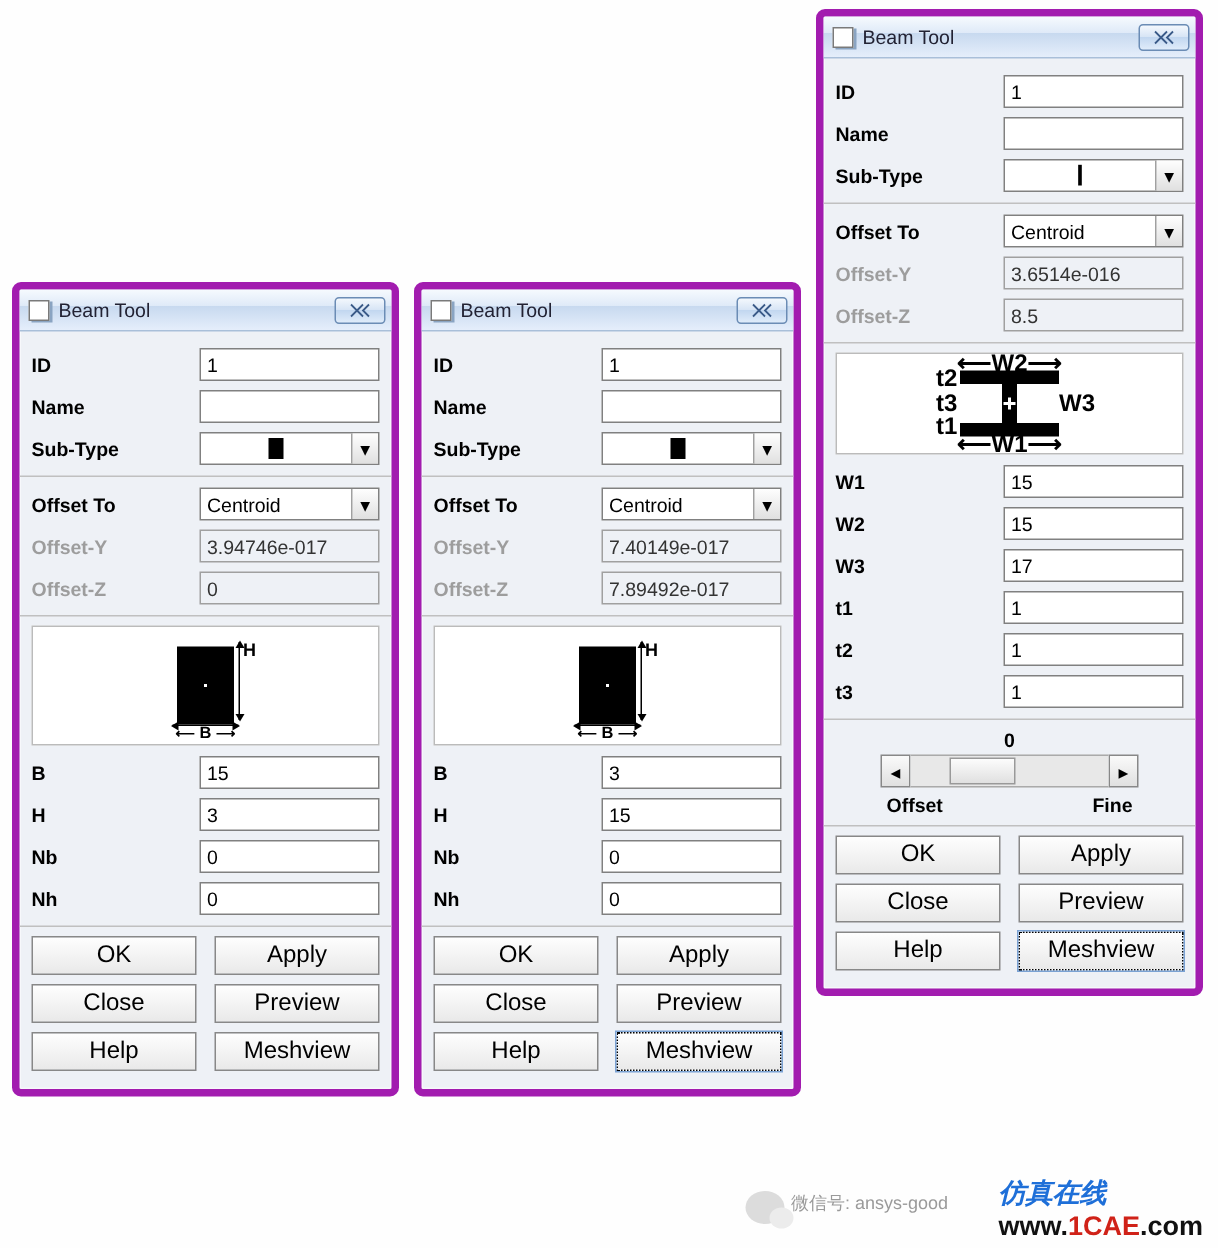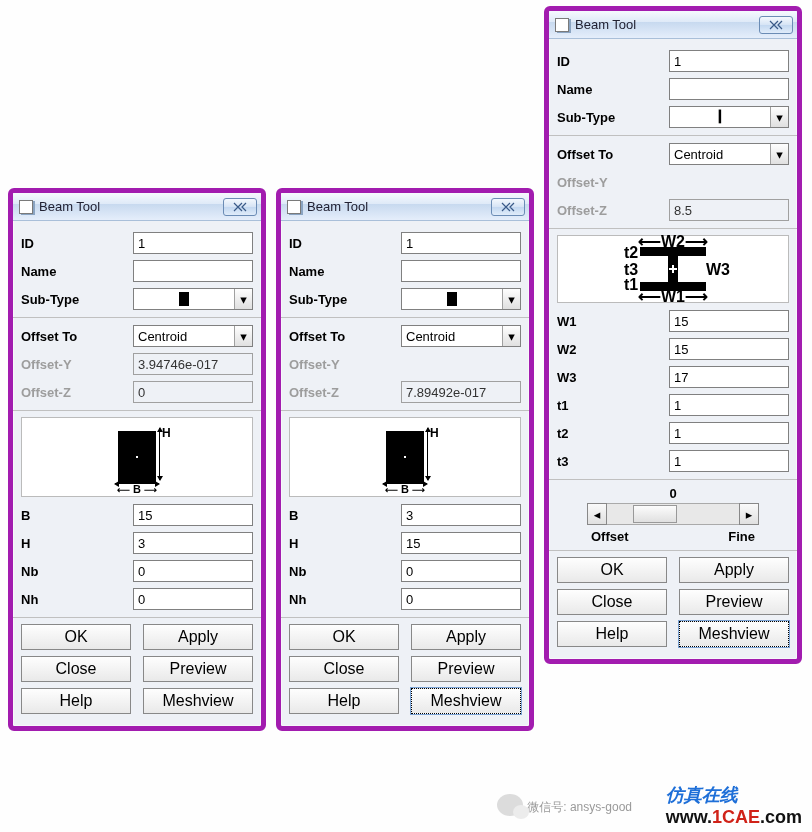--- a/index.html
+++ b/index.html
@@ -215,21 +215,21 @@
     position:absolute; right:10px; bottom:4px;
     font-size:18px; font-style:italic; color:#444;
     font-family: "Times New Roman", serif;
   }
   .watermark .cn { color:#1e6fd8; font-weight:bold;}
   .watermark .red { color:#d02218; font-weight:bold; font-style:normal; font-family:Arial;}
   .watermark .blk { color:#111; font-weight:bold; font-style:normal; font-family:Arial;text-align:right;}
   .wechat-mark {
     position:absolute; bottom:16px; right:180px;
     font-size:12px; color:#9a9a9a;
-    display:flex; align-items:flex-end; gap:4px;
+    display:flex; align-items:flex-start; gap:4px;
   }
   .wechat-mark .bub {
     width:26px;height:22px;border-radius:50%;background:#dcdcdc;position:relative;
   }
   .wechat-mark .bub::after{
     content:"";position:absolute;width:16px;height:14px;border-radius:50%;background:#ececec;right:-6px;bottom:-3px;
   }
 </style>
 </head>
 <body>
@@ -357,20 +357,21 @@
         <div class="lbl">Offset To</div>
       <div class="ctrl">
           <div class="combo">
             <div class="val" style="justify-content:flex-start;padding-left:4px;font-weight:normal;">Centroid</div>
             <div class="arrow">▾</div>
           </div>
         </div>
     </div>
     <div class="row">
         <div class="lbl dim">Offset-Y</div>
+        <div class="ctrl"><input class="txt ro" readonly="" value="7.40149e-017" style=""></div>
       </div>
     <div class="row">
         <div class="lbl dim">Offset-Z</div>
         <div class="ctrl"><input class="txt ro" readonly="" value="7.89492e-017" style=""></div>
       </div>
     <hr class="hr">
     <div class="diagram">
       <div class="rect-shape"></div>
       <div class="dim-arrow-h"></div>
       <div class="dim-h">H</div>
@@ -444,20 +445,21 @@
         <div class="lbl">Offset To</div>
       <div class="ctrl">
           <div class="combo">
             <div class="val" style="justify-content:flex-start;padding-left:4px;font-weight:normal;">Centroid</div>
             <div class="arrow">▾</div>
           </div>
         </div>
     </div>
     <div class="row">
         <div class="lbl dim">Offset-Y</div>
+        <div class="ctrl"><input class="txt ro" readonly="" value="3.6514e-016" style=""></div>
       </div>
     <div class="row">
         <div class="lbl dim">Offset-Z</div>
         <div class="ctrl"><input class="txt ro" readonly="" value="8.5" style=""></div>
       </div>
     <hr class="hr">
     <div class="ibeam-diag">
       <div class="ibeam-shape">
         <div class="flange-t"></div>
           <div class="web"></div>

